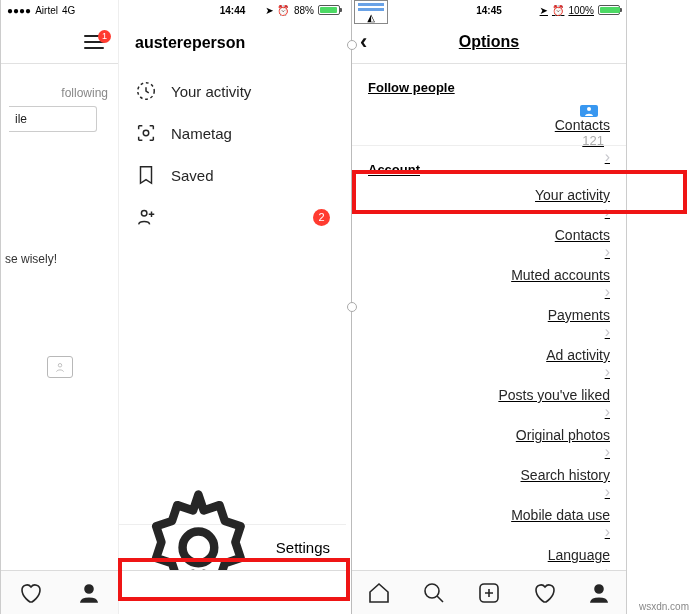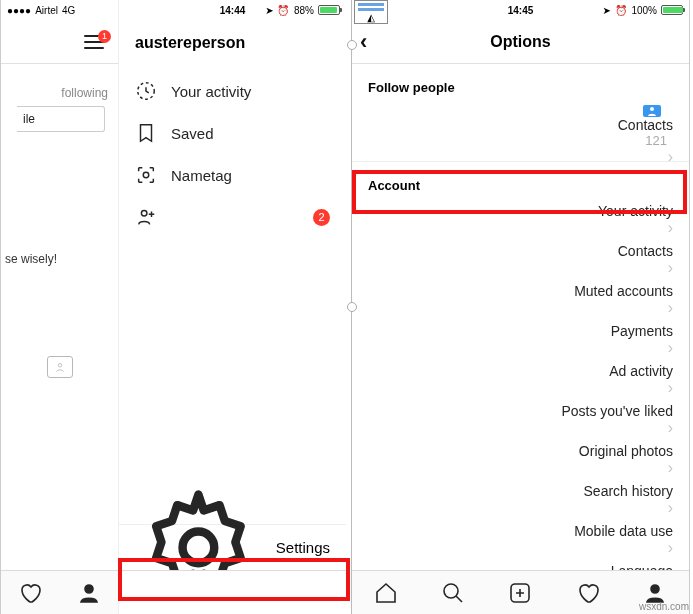--- a/index.html
+++ b/index.html
@@ -1,51 +1,51 @@
 <!DOCTYPE html>
 <html><head>
 <meta charset="utf-8">
 <style>
   * { box-sizing: border-box; margin: 0; padding: 0; font-family: -apple-system, "Helvetica Neue", Arial, sans-serif; }
   body { width: 693px; height: 614px; background: #fff; position: relative; overflow: hidden; }
   .panel { position: absolute; top: 0; bottom: 0; background: #fff; }
   .panel-left-a { left: 0; width: 118px; border-left: 1px solid #ccc; }
   .panel-left-b { left: 118px; width: 228px; border-left: 1px solid #eee; }
-  .panel-right { left: 351px; width: 339px; border-left: 1px solid #bbb; border-right: 1px solid #ccc; }
+  .panel-right { left: 351px; width: 276px; border-left: 1px solid #bbb; border-right: 1px solid #ccc; text-decoration: underline; }
   .divider-dot { position: absolute; left: -5px; width: 10px; height: 10px; background: #fff; border: 1px solid #aaa; border-radius: 50%; }
 
   .statusbar { height: 20px; display: flex; align-items: center; justify-content: space-between; padding: 0 6px; font-size: 10px; color: #000; font-weight: 500; }
   .statusbar .left, .statusbar .center, .statusbar .right { display: flex; align-items: center; gap: 4px; }
   .statusbar .center { position: absolute; left: 50%; transform: translateX(-50%); font-weight: 600; }
   .battery { width: 22px; height: 10px; border: 1px solid #555; border-radius: 2px; position: relative; display: inline-block; }
   .battery::after { content: ""; position: absolute; right: -3px; top: 2px; width: 2px; height: 4px; background: #555; border-radius: 0 1px 1px 0; }
   .battery .fill { position: absolute; left: 1px; top: 1px; bottom: 1px; background: #4cd964; border-radius: 1px; }
 
   .navbar { height: 44px; display: flex; align-items: center; justify-content: center; border-bottom: 1px solid #e1e1e1; position: relative; font-size: 16px; font-weight: 600; }
   .navbar .back { position: absolute; left: 8px; font-size: 22px; color: #111; }
 
   .a-header { height: 44px; display: flex; align-items: center; justify-content: flex-end; padding-right: 14px; border-bottom: 1px solid #e1e1e1; position: relative; }
   .hamburger { width: 20px; height: 14px; display: flex; flex-direction: column; justify-content: space-between; position: relative; }
   .hamburger span { display: block; height: 2px; background: #222; border-radius: 1px; }
   .hamburger .dot { position: absolute; top: -5px; right: -7px; width: 13px; height: 13px; background: #ff3b30; border-radius: 50%; color: #fff; font-size: 9px; line-height: 13px; text-align: center; }
   .a-body { padding-top: 14px; font-size: 12px; color: #888; }
   .following-chip { text-align: right; padding-right: 10px; padding-top: 8px; padding-left: 6px; }
-  .ile-field { margin: 6px 0 0 16px; border: 1px solid #ccc; border-left: none; border-radius: 0 3px 3px 0; height: 26px; width: 88px; padding: 0 6px; display: flex; align-items: center; font-size: 12px; color: #222; }
+  .ile-field { margin: 6px 0 0 8px; border: 1px solid #ccc; border-left: none; border-radius: 0 3px 3px 0; height: 26px; width: 88px; padding: 0 6px; display: flex; align-items: center; font-size: 12px; color: #222; }
   .se-wisely { padding-left: 4px; margin-top: 120px; font-size: 12px; color: #333; }
   .avatar-outline { width: 26px; height: 22px; border: 1px solid #b8b8b8; border-radius: 3px; margin: 90px auto 0; display: flex; align-items: center; justify-content: center; }
   .avatar-outline svg { stroke: #b8b8b8; }
 
   .drawer-title { font-size: 16px; font-weight: 600; padding: 14px 16px 18px; }
   .drawer-item { height: 42px; display: flex; align-items: center; padding: 0 16px; gap: 14px; font-size: 15px; color: #262626; position: relative; }
   .drawer-item svg, .drawer-item .ico { width: 22px; height: 22px; flex-shrink: 0; }
   .drawer-badge { width: 17px; height: 17px; background: #ff3b30; border-radius: 50%; color: #fff; font-size: 11px; line-height: 17px; text-align: center; margin-left: auto; }
   .drawer-bottom { position: absolute; bottom: 44px; left: 0; right: 0; height: 46px; display: flex; align-items: center; padding: 0 16px; gap: 14px; border-top: 1px solid #eee; font-size: 15px; }
 
   .section-title { font-size: 13px; font-weight: 700; padding: 16px 16px 10px; }
-  .sect-acct { border-top: 1px solid #eee; margin-top: 16px; }
+  .sect-acct { border-top: 1px solid #eee; margin-top: 0; }
   .opt-row { height: 40px; display: flex; align-items: flex-end; padding: 0 16px; font-size: 14px; color: #262626; position: relative; flex-direction: column; }
   .opt-row .chev { margin-left: auto; color: #c7c7cc; font-size: 16px; }
   .opt-row .val { margin-left: auto; color: #aaa; font-size: 13px; padding-right: 6px; }
   .contact-ico { width: 18px; height: 18px; background: #3897f0; border-radius: 2px; margin-right: 12px; display: flex; align-items: center; justify-content: center; }
 
   .tabbar { position: absolute; bottom: 0; left: 0; right: 0; height: 44px; border-top: 1px solid #dbdbdb; display: flex; align-items: center; justify-content: space-around; background: #fafafa; }
   .tabbar .tab { width: 26px; height: 26px; display: flex; align-items: center; justify-content: center; }
   .tabbar svg { stroke: #262626; }
 
   .redbox { position: absolute; border: 4px solid #ef1515; pointer-events: none; }
@@ -121,30 +121,30 @@
 
   <div class="drawer-item">
     <svg class="ico" viewBox="0 0 24 24" fill="none" stroke="#262626" stroke-width="1.6">
         <circle cx="12" cy="12" r="9" stroke-dasharray="3 3"></circle>
         <path d="M12 8v4l3 2"></path>
       </svg>
     <span>Your activity</span>
   </div>
   <div class="drawer-item">
     <svg class="ico" viewBox="0 0 24 24" fill="none" stroke="#262626" stroke-width="1.6">
-        <path d="M6 3h12v18l-6-4-6 4z"></path>
-      </svg>
-    <span>Saved</span>
-  </div>
-  <div class="drawer-item">
-    <svg class="ico" viewBox="0 0 24 24" fill="none" stroke="#262626" stroke-width="1.6">
         <path d="M4 4h4M16 4h4M4 20h4M16 20h4M4 4v4M4 16v4M20 4v4M20 16v4"></path>
         <circle cx="12" cy="12" r="3"></circle>
       </svg>
     <span>Nametag</span>
+  </div>
+  <div class="drawer-item">
+    <svg class="ico" viewBox="0 0 24 24" fill="none" stroke="#262626" stroke-width="1.6">
+        <path d="M6 3h12v18l-6-4-6 4z"></path>
+      </svg>
+    <span>Saved</span>
   </div>
   <div class="drawer-item">
     <svg class="ico" viewBox="0 0 24 24" fill="none" stroke="#262626" stroke-width="1.6">
         <circle cx="10" cy="8" r="3"></circle>
         <path d="M4 20c1-4 11-4 12 0"></path>
         <path d="M18 6v6M15 9h6"></path>
       </svg>
     <div class="drawer-badge">2</div>
   </div>
 

